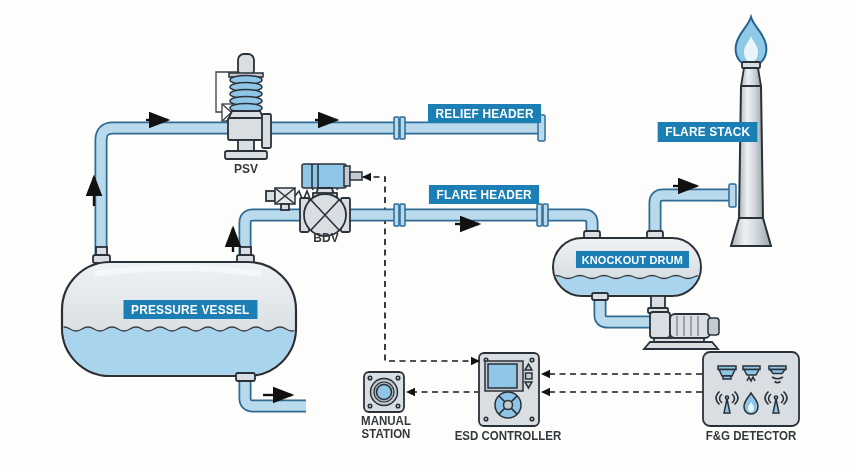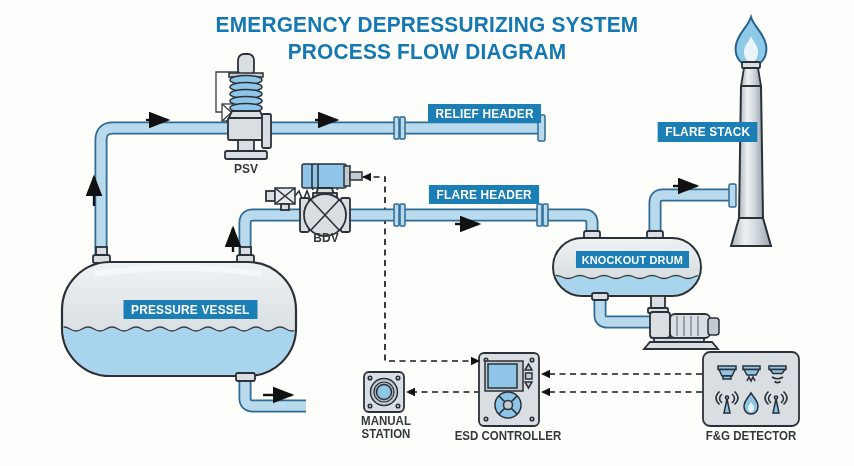--- a/index.html
+++ b/index.html
@@ -262,24 +262,20 @@
     <line class="arrline" x1="263" y1="395" x2="292" y2="395" marker-end="url(#ah)"></line>
 
     <polygon class="ahead" points="362,177 371,172.7 371,181.3"></polygon>
     <polygon class="ahead" points="480,361 471,356.7 471,365.3"></polygon>
     <polygon class="ahead" points="406,392 415,387.7 415,396.3"></polygon>
     <polygon class="ahead" points="541,374 550,369.7 550,378.3"></polygon>
     <polygon class="ahead" points="541,392 550,387.7 550,396.3"></polygon>
   </g>
 </svg>
 
-<div id="title">
-  <div class="t1">EMERGENCY DEPRESSURIZING SYSTEM</div>
-  <div class="t2">PROCESS FLOW DIAGRAM</div>
-</div>
 
 <div class="lbl-box" style="left:425px;top:104px;height:19px;padding:0 8px;font-size:12.5px;">RELIEF HEADER</div>
 <div class="lbl-box" style="left:426px;top:185px;height:19px;padding:0 8px;font-size:12.5px;">FLARE HEADER</div>
 <div class="lbl-box" style="left:655px;top:122px;height:20px;padding:0 8px;font-size:12.5px;">FLARE STACK</div>
 <div class="lbl-box" style="left:573px;top:251px;height:17px;padding:0 6px;font-size:11.5px;">KNOCKOUT DRUM</div>
 <div class="lbl-box" style="left:120px;top:300px;height:19px;padding:0 8px;font-size:12.5px;">PRESSURE VESSEL</div>
 
 <div class="eq-lbl" style="left:246px;top:162px;font-size:13px;">PSV</div>
 <div class="eq-lbl" style="left:326px;top:231px;font-size:13px;">BDV</div>
 <div class="eq-lbl" style="left:386px;top:415px;font-size:12.5px;">MANUAL

